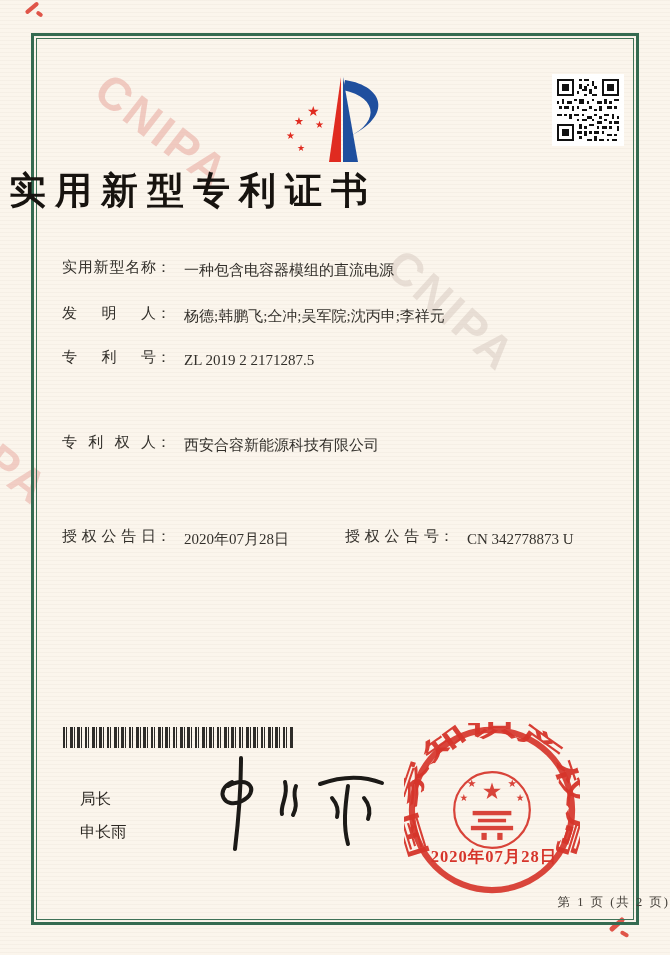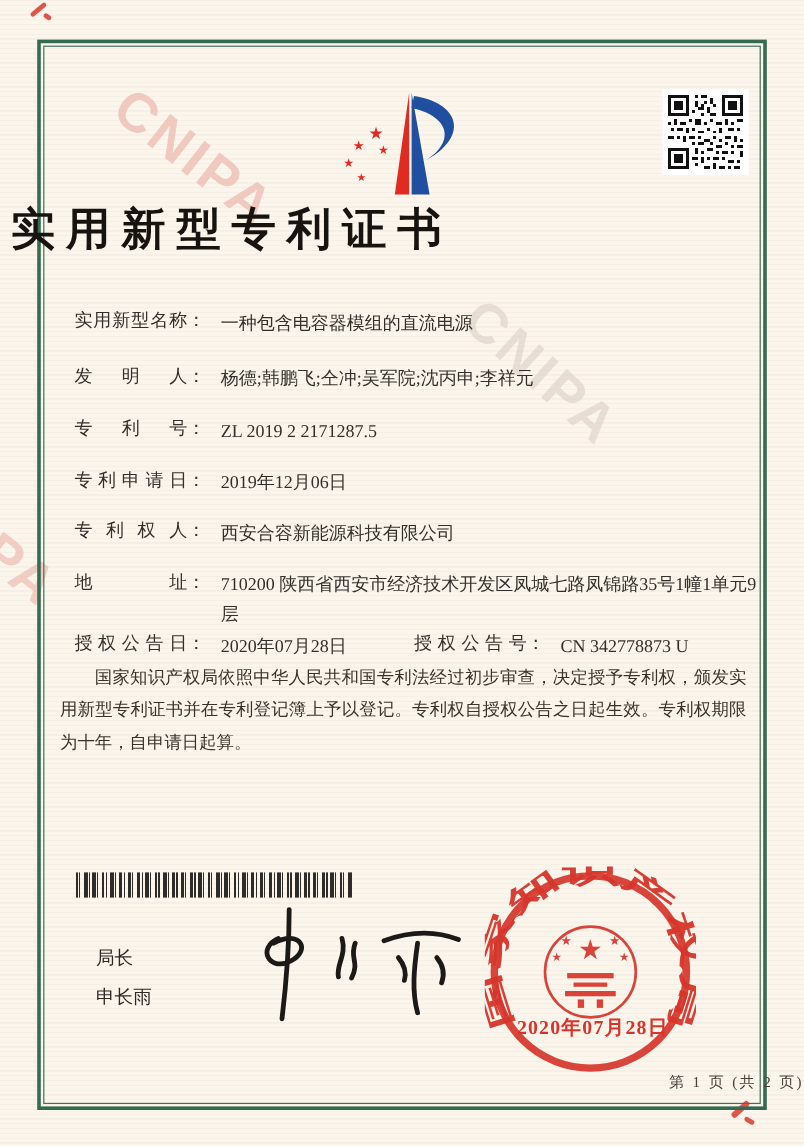--- a/index.html
+++ b/index.html
@@ -146,41 +146,34 @@
 
     <div class="row row-0">
       <span class="lbl">实用新型名称</span><span class="colon">：</span><span class="val">一种包含电容器模组的直流电源</span>
     </div>
     <div class="row row-1">
       <span class="lbl">发明人</span><span class="colon">：</span><span class="val">杨德;韩鹏飞;仝冲;吴军院;沈丙申;李祥元</span>
     </div>
     <div class="row row-2">
       <span class="lbl">专利号</span><span class="colon">：</span><span class="val">ZL 2019 2 2171287.5</span>
     </div>
-    <div class="row row-3">
-      <span class="lbl">专利申请日</span><span class="colon">：</span><span class="val">2019年12月06日</span>
-    </div>
     <div class="row row-4">
       <span class="lbl">专利权人</span><span class="colon">：</span><span class="val">西安合容新能源科技有限公司</span>
-    </div>
-    <div class="row row-5">
-      <span class="lbl">地址</span><span class="colon">：</span><span class="val">710200 陕西省西安市经济技术开发区凤城七路凤锦路35号1幢1单元9层</span>
     </div>
 
     <div class="row row-grant">
       <span class="grant-left">
         <span class="lbl">授权公告日</span><span class="colon">：</span><span class="val">2020年07月28日</span>
       </span>
       <span class="grant-right">
         <span class="lbl">授权公告号</span><span class="colon">：</span><span class="val">CN 342778873 U</span>
       </span>
     </div>
 
     <div class="body-text">
-      <p>国家知识产权局依照中华人民共和国专利法经过初步审查，决定授予专利权，颁发实用新型专利证书并在专利登记簿上予以登记。专利权自授权公告之日起生效。专利权期限为十年，自申请日起算。</p>
     </div>
 
     <div class="barcode"></div>
 
     <div class="signer">
       <div>局长</div>
       <div>申长雨</div>
     </div>
 
     <svg class="signature" viewBox="0 0 200 100">

